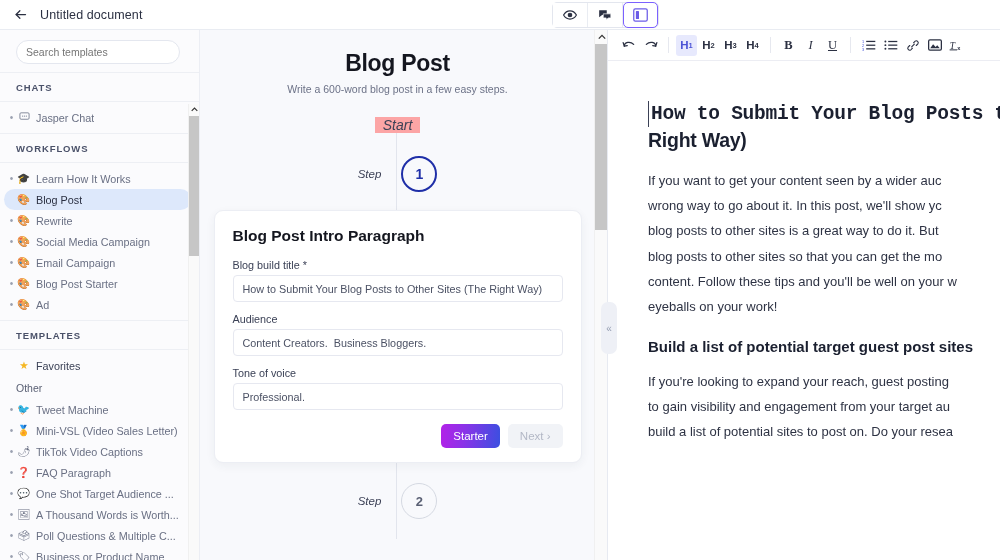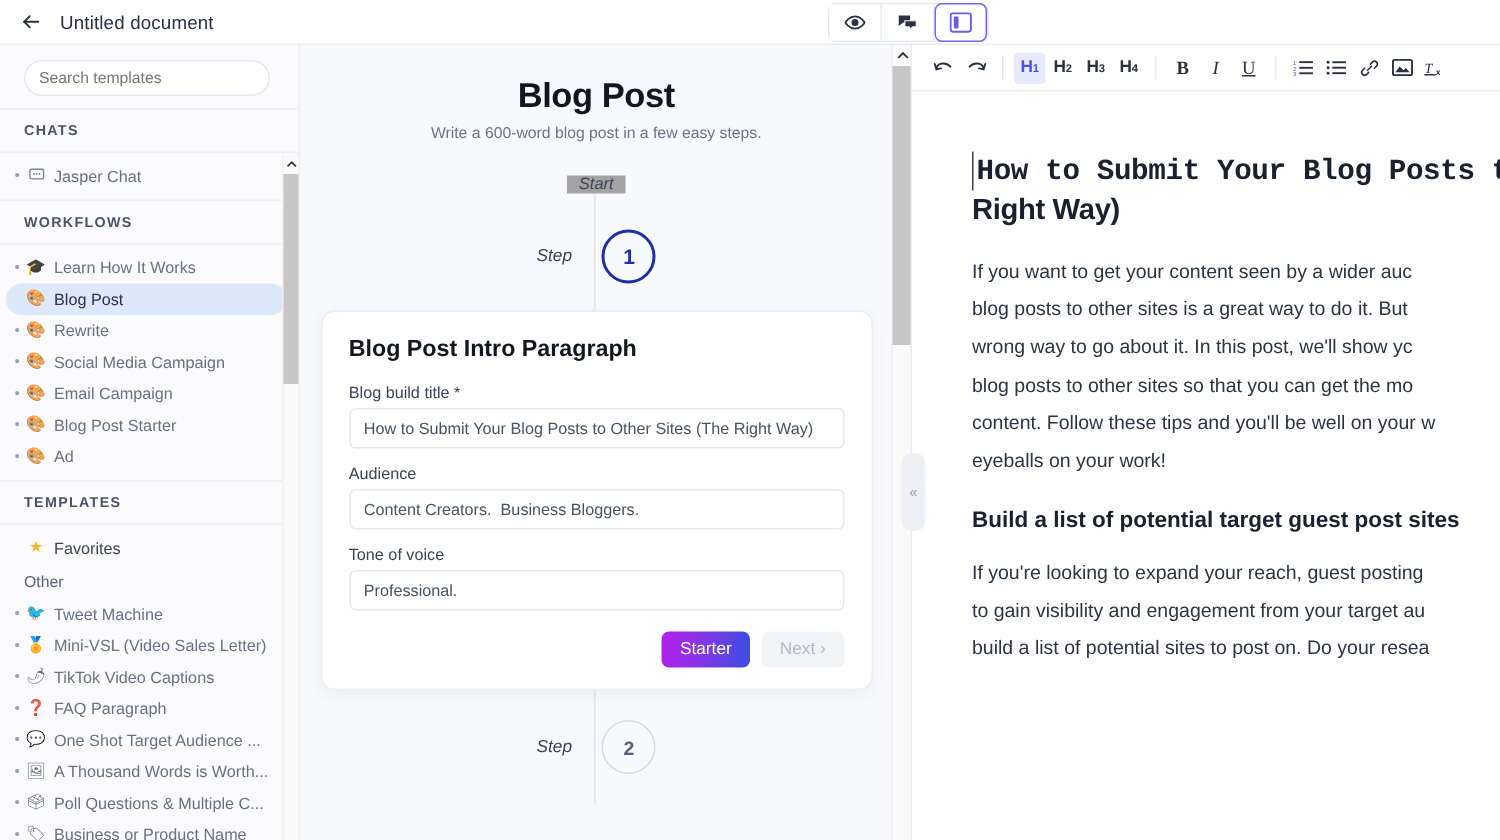--- a/index.html
+++ b/index.html
@@ -125,23 +125,23 @@
   .wf-thumb { position: absolute; top: 14px; left: 0; width: 13px; height: 186px; background: #c6c6c6; }
 
   .wf-inner { padding-top: 20px; width: 395px; position: relative; }
   .wf-title { text-align: center; font-size: 23px; font-weight: bold; color: #14161f; letter-spacing: -.3px; }
   .wf-sub { text-align: center; font-size: 10.5px; color: #6c7287; margin-top: 6px; }
   .rail {
     position: absolute; left: 196px; top: 92px; bottom: -20px;
     width: 1px; background: #e2e5ed;
   }
   .start-label {
-    text-align: center; font-style: italic; font-size: 11px;
+    text-align: center; font-style: italic; font-size: 14px;
     color: #3c4156; margin-top: 22px; position: relative; z-index: 2;
-    background: #a3a3a3; display: inline-block;
+    background: #fca5a5; display: inline-block;
     left: 50%; transform: translateX(-50%); padding: 0 8px;
   }
   .step-row {
     display: flex; align-items: center; justify-content: center;
     margin-top: 22px; position: relative; z-index: 2;
   }
   .step-word {
     font-style: italic; font-size: 11.5px; color: #3c4156;
     margin-right: 20px;
   }
@@ -514,22 +514,22 @@
           </svg>
         </div>
       </div>
 
       <div class="doc-area">
         <div class="doc-h1">How to Submit Your Blog Posts to C</div>
         <div class="doc-h1-l2">Right Way)</div>
 
         <div class="doc-p">
           <div>If you want to get your content seen by a wider auc</div>
+          <div>wrong way to go about it. In this post, we'll show yc</div>
           <div>blog posts to other sites is a great way to do it. But</div>
-          <div>wrong way to go about it. In this post, we'll show yc</div>
           <div>blog posts to other sites so that you can get the mo</div>
           <div>content. Follow these tips and you'll be well on your w</div>
           <div>eyeballs on your work!</div>
         </div>
 
         <div class="doc-h2">Build a list of potential target guest post sites</div>
 
         <div class="doc-p">
           <div>If you're looking to expand your reach, guest posting</div>
           <div>to gain visibility and engagement from your target au</div>

